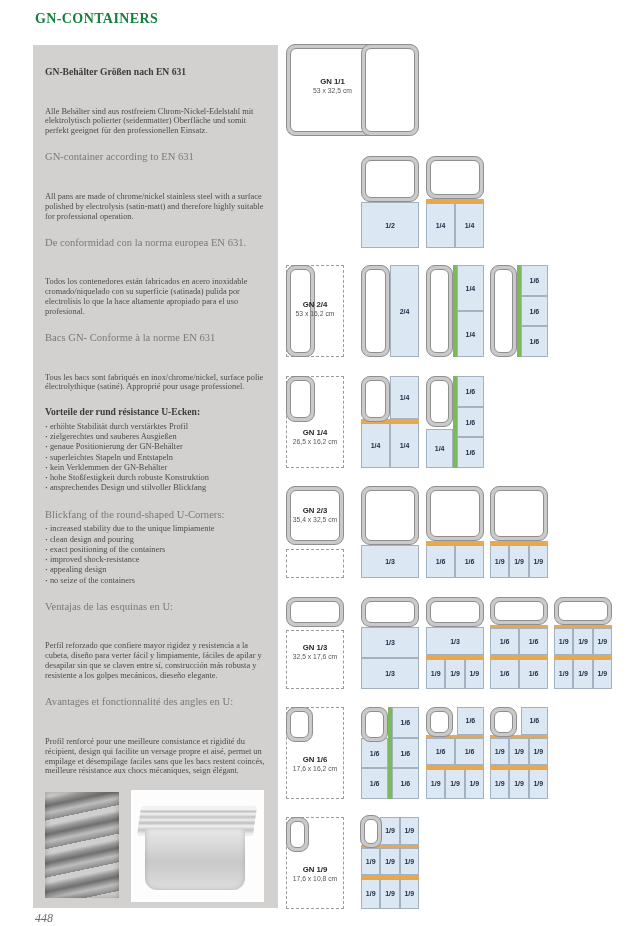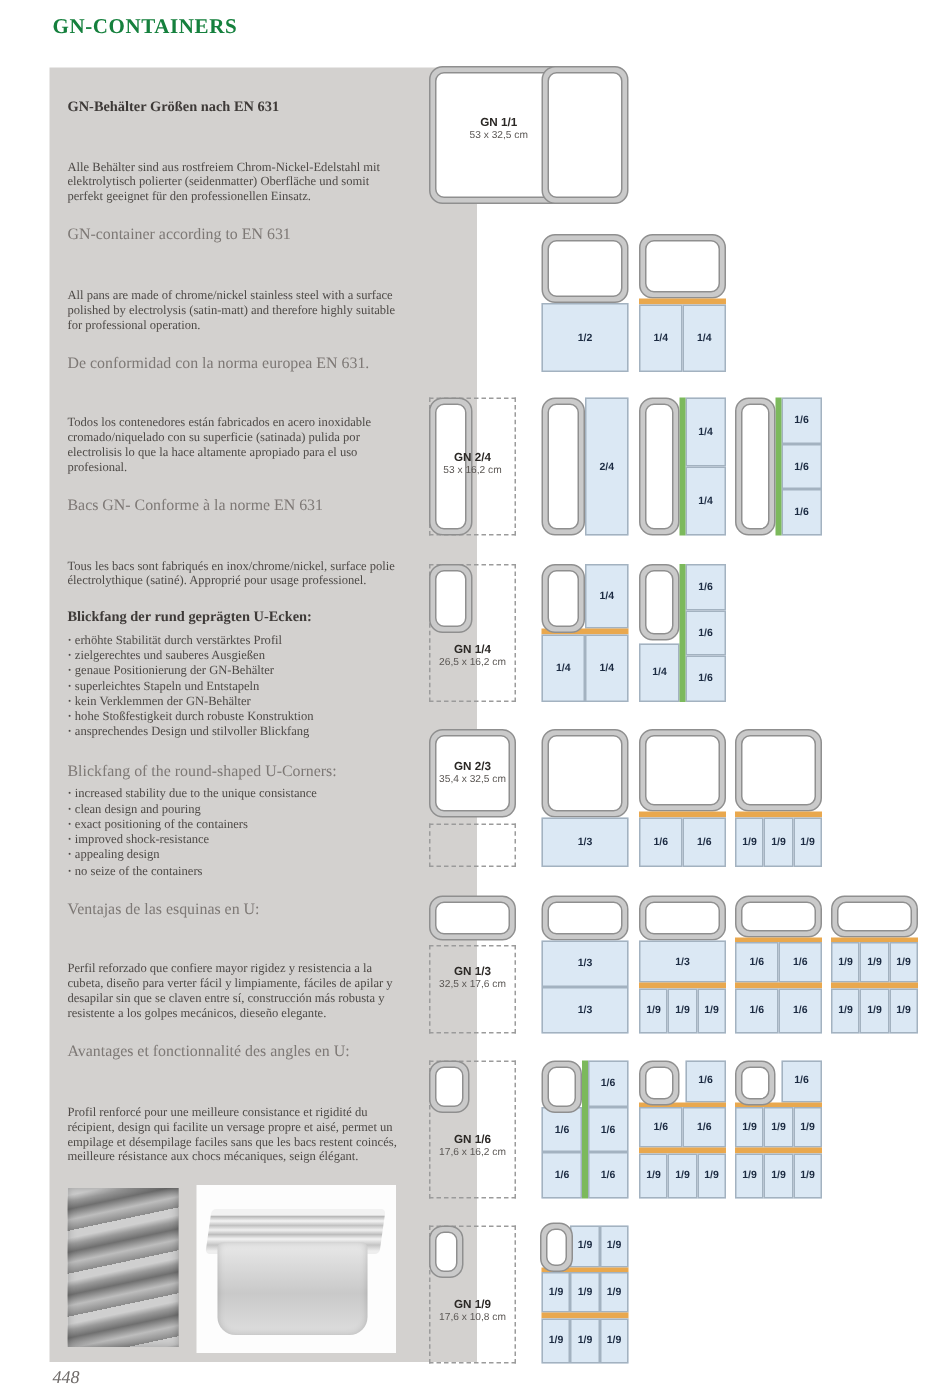--- a/index.html
+++ b/index.html
@@ -4,21 +4,21 @@
 <style>
   html,body{margin:0;padding:0;background:#ffffff;}
   #page{position:relative;width:627px;height:926px;background:#ffffff;overflow:hidden;
         font-family:"Liberation Serif", serif;}
   
   .page-title{position:absolute;left:35px;top:11px;font-size:14px;font-weight:bold;
               letter-spacing:.4px;color:#15803d;}
   .page-num{position:absolute;left:35px;top:911px;font-size:12px;color:#6e6a68;
             font-style:italic;}
   
-  .panel{position:absolute;left:33px;top:45px;width:245px;height:863px;background:#d3d1cf;padding-left:40px;}
+  .panel{position:absolute;left:33px;top:45px;width:245px;height:863px;background:#d3d1cf;}
   .sections{position:absolute;left:12px;top:0;width:222px;}
   .sec-h{margin:15px 0 4px 0;line-height:1.1;}
   .sec-h.dark{font-size:9.6px;font-weight:bold;color:#3e3a38;}
   .sec-h.light{font-size:10.6px;font-weight:normal;color:#7d7875;}
   .sec-p{font-size:8.4px;line-height:1.18;color:#4e4a47;margin-top:29px;}
   .sec-ul{font-size:8.4px;line-height:1.22;color:#4e4a47;}
   .sec-li::before{content:"· ";font-weight:bold;}
   .sec:first-child .sec-h{margin-top:22px;}
   
   .photo1{position:absolute;left:45px;top:792px;width:74px;height:106px;
@@ -68,35 +68,35 @@
         </div>
         <div class="sec">
           <div class="sec-h light">De conformidad con la norma europea EN 631.</div>
           <div class="sec-p">Todos los contenedores están fabricados en acero inoxidable cromado/niquelado con su superficie (satinada) pulida por electrolisis lo que la hace altamente apropiado para el uso profesional.</div>
         </div>
         <div class="sec">
           <div class="sec-h light">Bacs GN- Conforme à la norme EN 631</div>
           <div class="sec-p">Tous les bacs sont fabriqués en inox/chrome/nickel, surface polie électrolythique (satiné). Approprié pour usage professionel.</div>
         </div>
         <div class="sec">
-          <div class="sec-h dark">Blickfang der rund geprägten U-Ecken:</div>
+          <div class="sec-h dark">Vorteile der rund résistance U-Ecken:</div>
           <div class="sec-ul">
             <div class="sec-li">erhöhte Stabilität durch verstärktes Profil</div>
             <div class="sec-li">zielgerechtes und sauberes Ausgießen</div>
             <div class="sec-li">genaue Positionierung der GN-Behälter</div>
             <div class="sec-li">superleichtes Stapeln und Entstapeln</div>
             <div class="sec-li">kein Verklemmen der GN-Behälter</div>
             <div class="sec-li">hohe Stoßfestigkeit durch robuste Konstruktion</div>
             <div class="sec-li">ansprechendes Design und stilvoller Blickfang</div>
           </div>
         </div>
         <div class="sec">
           <div class="sec-h light">Blickfang of the round-shaped U-Corners:</div>
           <div class="sec-ul">
-            <div class="sec-li">increased stability due to the unique consistance</div>
+            <div class="sec-li">increased stability due to the unique limpiamente</div>
             <div class="sec-li">clean design and pouring</div>
             <div class="sec-li">exact positioning of the containers</div>
             <div class="sec-li">improved shock-resistance</div>
             <div class="sec-li">appealing design</div>
             <div class="sec-li">no seize of the containers</div>
           </div>
         </div>
         <div class="sec">
           <div class="sec-h light">Ventajas de las esquinas en U:</div>
           <div class="sec-p">Perfil reforzado que confiere mayor rigidez y resistencia a la cubeta, diseño para verter fácil y limpiamente, fáciles de apilar y desapilar sin que se claven entre sí, construcción más robusta y resistente a los golpes mecánicos, dieseño elegante.</div>

